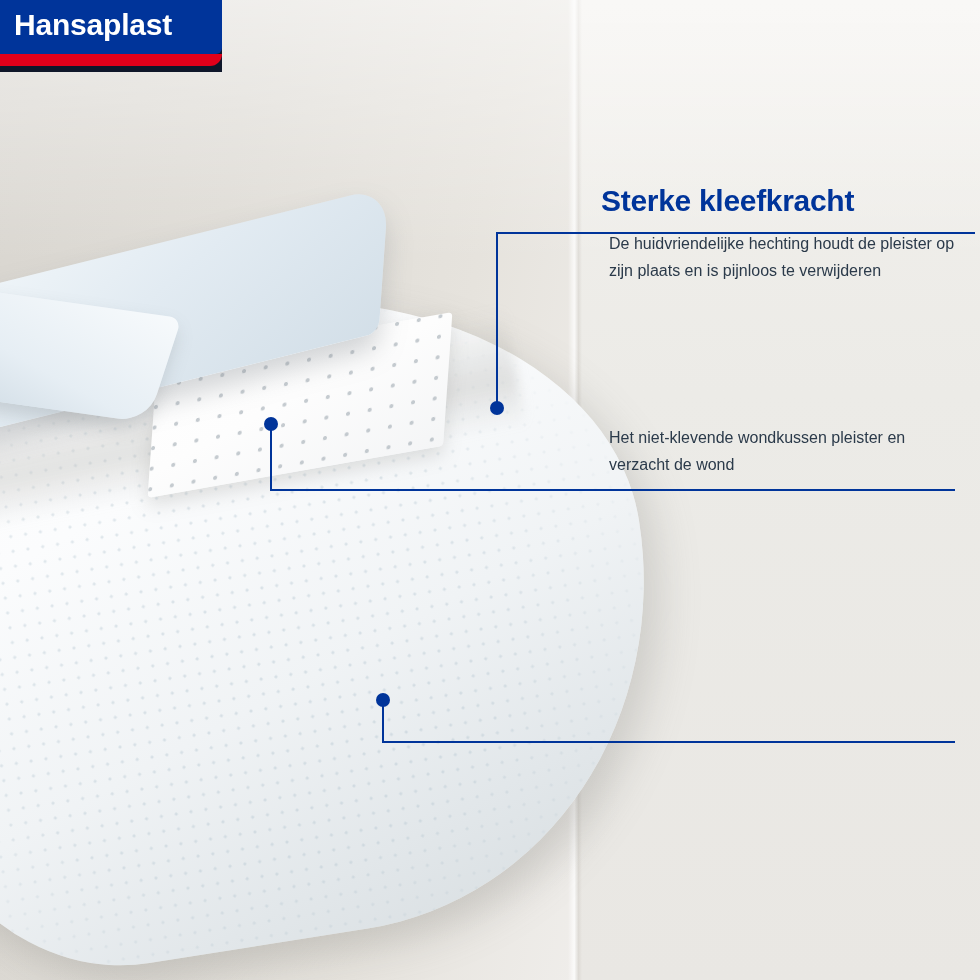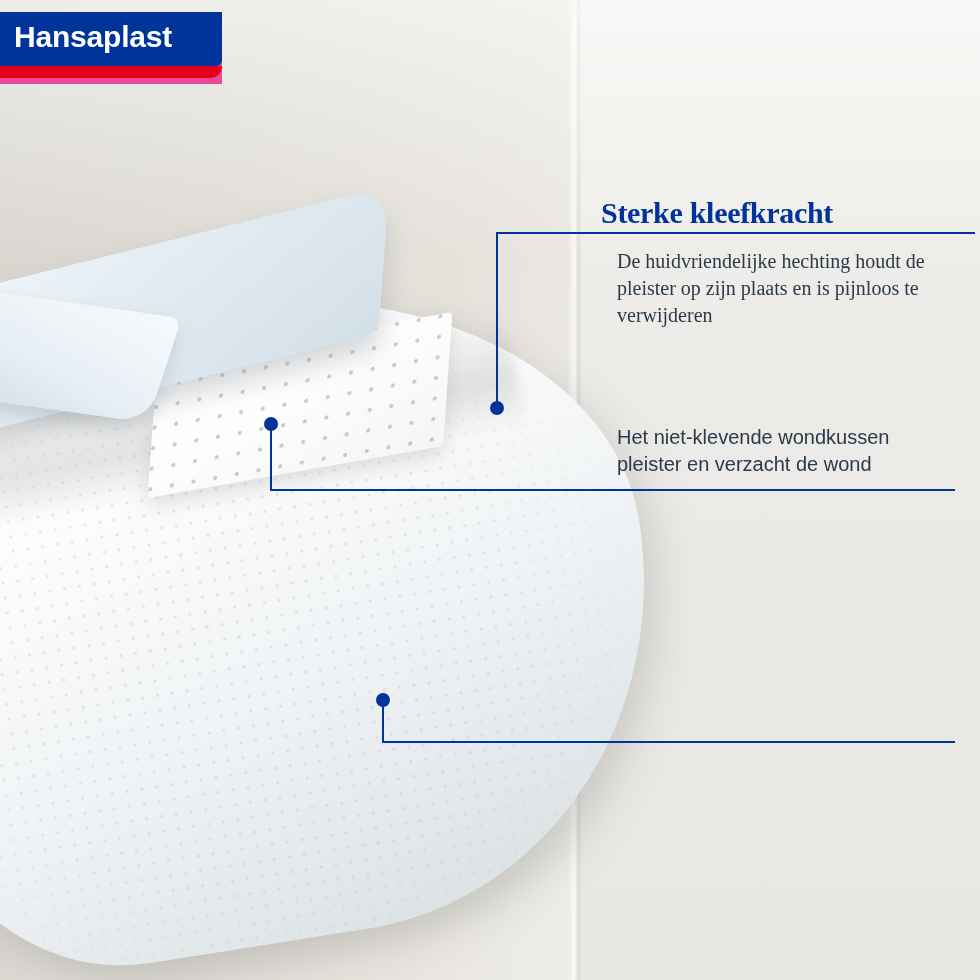--- a/index.html
+++ b/index.html
@@ -119,22 +119,21 @@
     background:
       radial-gradient(circle at 2px 2px, rgba(160,170,178,0.75) 1.6px, rgba(0,0,0,0) 2.4px) 0 0 / 22px 20px;
     opacity: .8;
   }
 
   
   .logo {
     position: absolute;
     left: 0; top: 0;
     width: 222px; height: 72px;
-    background: #ec4899;
-    margin-top: 12px;
+    background: #0f172a;
   }
   .logo-bar {
     position: absolute;
     left: 0; top: 0;
     width: 222px; height: 54px;
     background: #00349a;
     border-bottom-right-radius: 6px;
   }
   .logo-red {
     position: absolute;
@@ -160,26 +159,26 @@
   .callout-title {
     color: #00349a;
     font-size: 30px;
     font-weight: bold;
     line-height: 38px;
     margin: 0 0 10px 0;
     letter-spacing: -0.3px;
   }
   .callout-body {
     color: #2b3a4a;
-    font-size: 20px;
+    font-size: 16px;
     line-height: 27px;
-    margin: 16px;
-  }
-
-  #callout-1 { left: 601px; top: 194px; width: 380px; font-family: Liberation Serif, serif; }
+    margin: 8px;
+  }
+
+  #callout-1 { left: 601px; top: 182px; width: 380px; }
   #callout-2 { left: 601px; top: 392px; width: 360px; }
   #callout-3 { left: 601px; top: 644px; width: 360px; }
 
   
   .leaders {
     position: absolute;
     left: 0; top: 0;
     width: 980px; height: 980px;
     pointer-events: none;
   }

